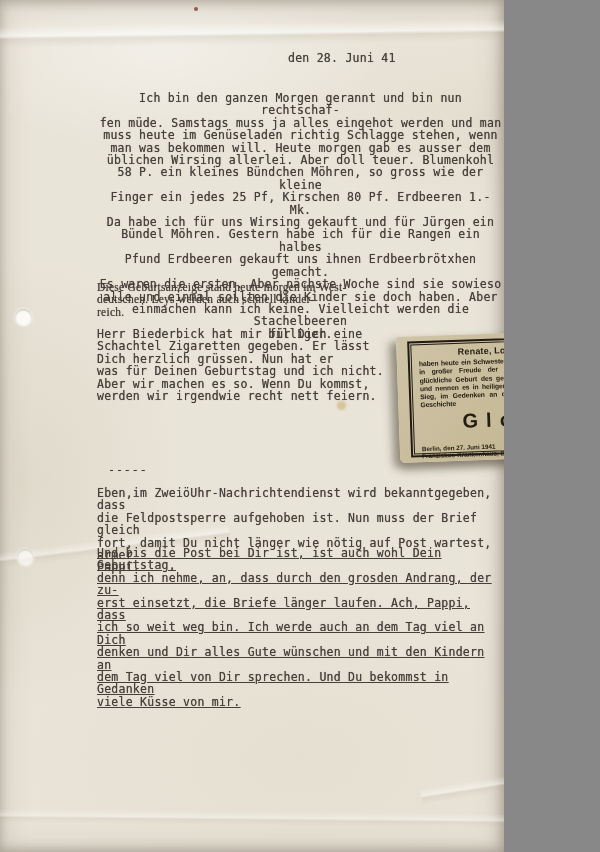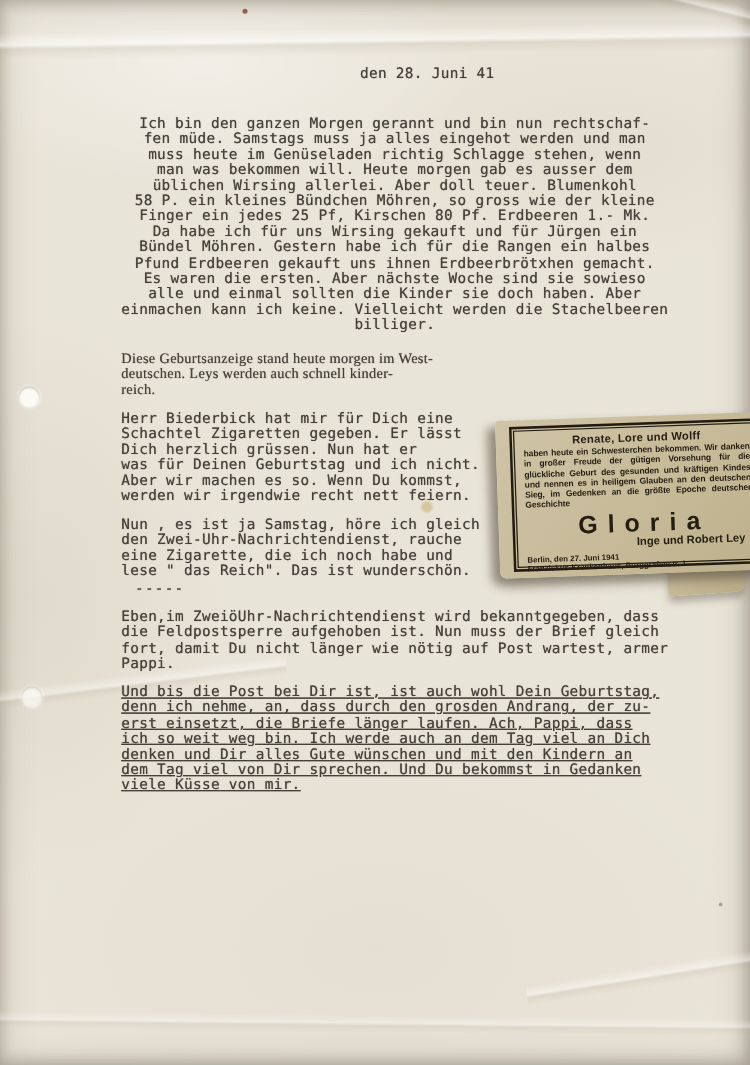--- a/index.html
+++ b/index.html
@@ -1,17 +1,17 @@
 <!DOCTYPE html>
 <html><head>
 <meta charset="utf-8">
 <style>
   html,body{margin:0;padding:0;background:#888;}
   .page{
-    position:relative;width:600px;height:852px;overflow:hidden;
+    position:relative;width:504px;height:852px;overflow:hidden;
     background:
       radial-gradient(ellipse 320px 140px at 160px 50px, rgba(255,255,255,0.40), transparent 70%),
       radial-gradient(ellipse 260px 120px at 480px 120px, rgba(222,214,198,0.45), transparent 75%),
       radial-gradient(ellipse 420px 260px at 300px 760px, rgba(226,219,204,0.5), transparent 75%),
       radial-gradient(ellipse 200px 300px at 30px 480px, rgba(214,206,189,0.45), transparent 75%),
       #e9e4d8;
     box-shadow:
       inset 0 0 30px rgba(112,102,86,0.28),
       inset -5px 0 12px rgba(112,102,86,0.22),
       inset 0 -4px 10px rgba(112,102,86,0.18),
@@ -109,24 +109,20 @@
 billiger.</div>
   <div class="tw p2">Diese Geburtsanzeige stand heute morgen im West-
 deutschen. Leys werden auch schnell kinder-
 reich.</div>
   <div class="tw p3">Herr Biederbick hat mir für Dich eine
 Schachtel Zigaretten gegeben. Er lässt
 Dich herzlich grüssen. Nun hat er
 was für Deinen Geburtstag und ich nicht.
 Aber wir machen es so. Wenn Du kommst,
 werden wir irgendwie recht nett feiern.</div>
-  <div class="tw p4">Nun , es ist ja Samstag, höre ich gleich
-den Zwei-Uhr-Nachrichtendienst, rauche
-eine Zigarette, die ich noch habe und
-lese " das Reich". Das ist wunderschön.</div>
   <div class="tw dashes">-----</div>
   <div class="tw p5">Eben,im ZweiöUhr-Nachrichtendienst wird bekanntgegeben, dass
 die Feldpostsperre aufgehoben ist. Nun muss der Brief gleich
 fort, damit Du nicht länger wie nötig auf Post wartest, armer
 Pappi.</div>
   <div class="tw p6">Und bis die Post bei Dir ist, ist auch wohl Dein Geburtstag,
 denn ich nehme, an, dass durch den grosden Andrang, der zu-
 erst einsetzt, die Briefe länger laufen. Ach, Pappi, dass
 ich so weit weg bin. Ich werde auch an dem Tag viel an Dich
 denken und Dir alles Gute wünschen und mit den Kindern an

